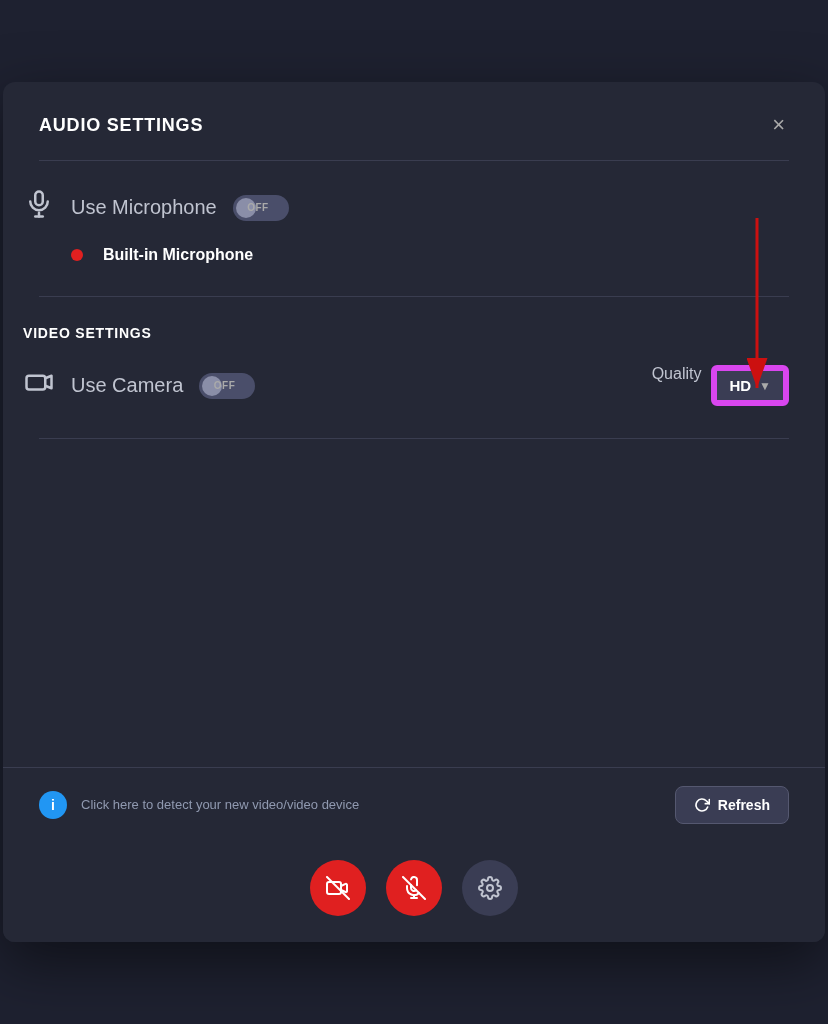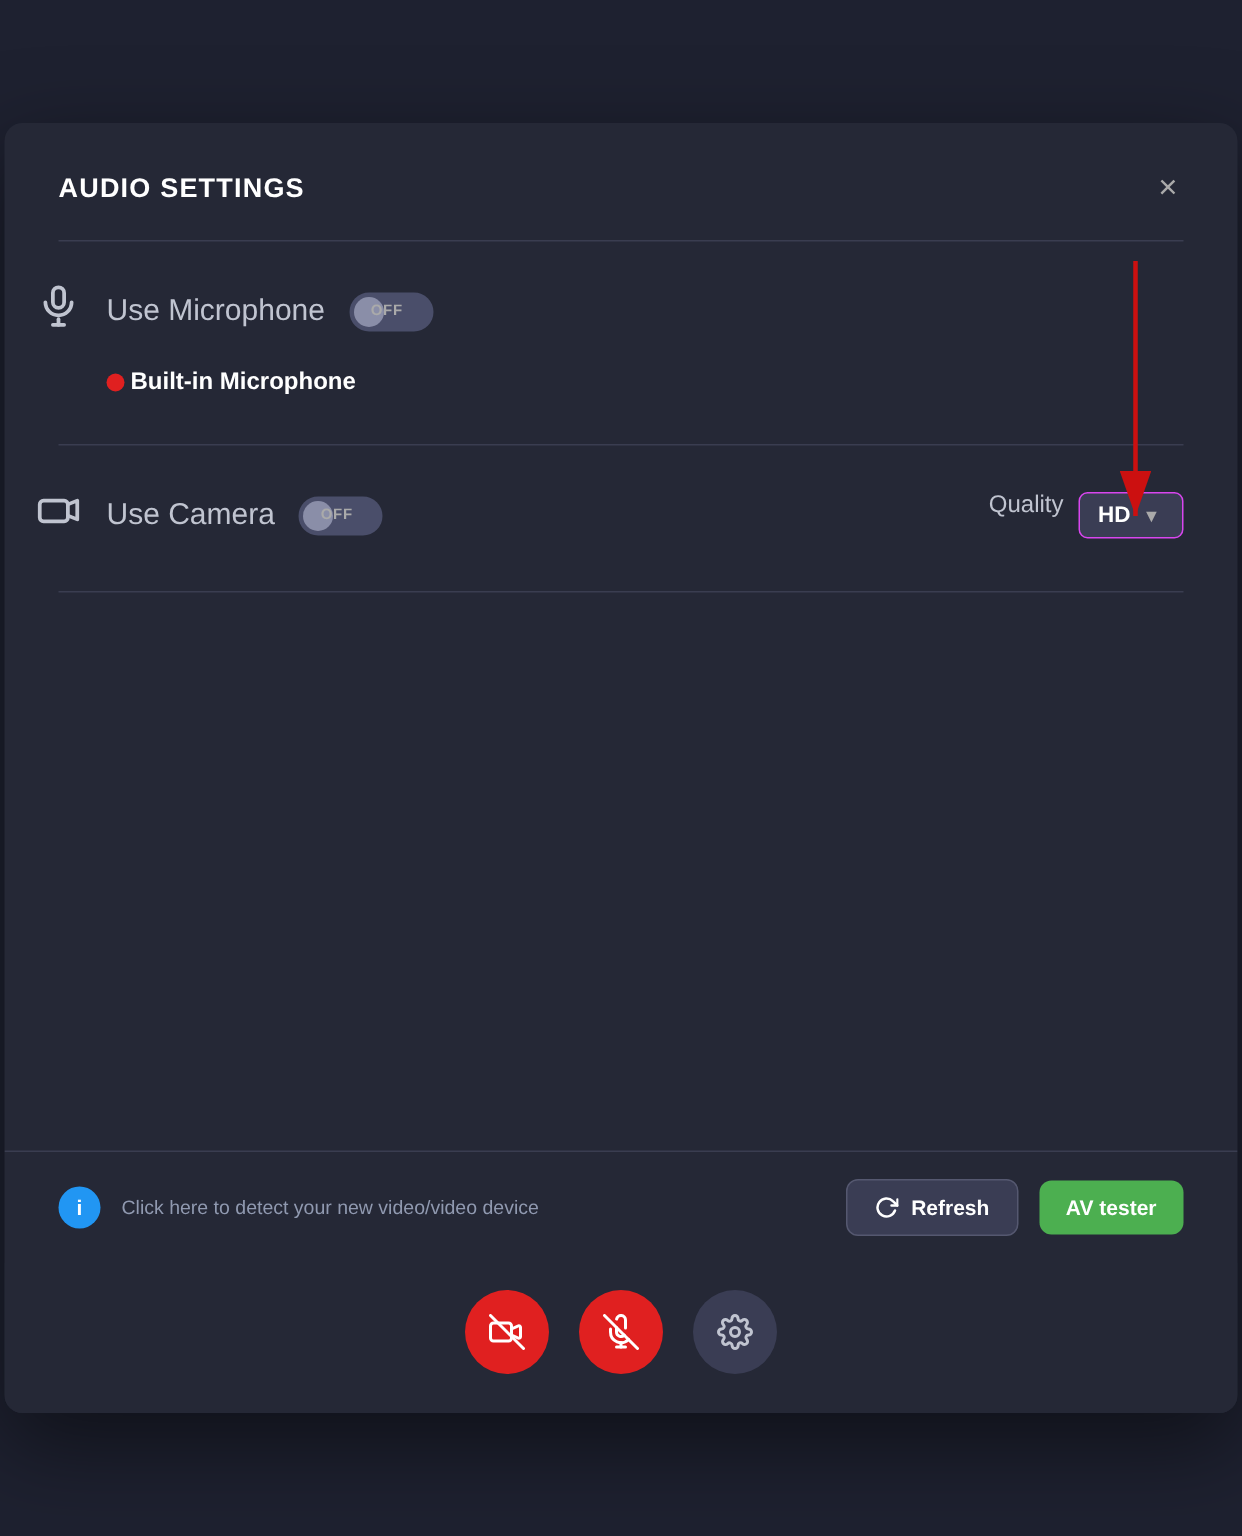--- a/index.html
+++ b/index.html
@@ -123,21 +123,21 @@
       color: #aaa;
       font-size: 10px;
       font-weight: 700;
       letter-spacing: 0.5px;
     }
 
     
     .selected-device {
       display: flex;
       align-items: center;
-      gap: 4px;
+      gap: 20px;
       padding-left: 48px;
       margin-top: 4px;
     }
 
     .red-dot {
       width: 12px;
       height: 12px;
       background: #e02020;
       border-radius: 50%;
       flex-shrink: 0;
@@ -162,21 +162,21 @@
       gap: 10px;
     }
 
     .quality-label {
       color: #c0c4d0;
       font-size: 16px;
     }
 
     .quality-dropdown {
       background: #3a3d54;
-      border: 1px solid #d946ef;
+      border: 6px solid #d946ef;
       border-radius: 6px;
       color: #ffffff;
       font-size: 15px;
       font-weight: 600;
       padding: 6px 12px;
       cursor: pointer;
       display: flex;
       align-items: center;
       gap: 8px;
       min-width: 70px;
@@ -317,20 +317,21 @@
     <div class="selected-device">
       <div class="red-dot"></div>
       <span class="selected-device-name">Built-in Microphone</span>
     </div>
 
   </div>
 
   <div class="divider"></div>
 
   <div class="section">
+    <div class="section-title">VIDEO SETTINGS</div>
 
     <div class="camera-row">
 
       <span class="device-icon">
         <svg class="cam-svg" viewBox="0 0 24 24" fill="none" stroke="currentColor" stroke-width="2" stroke-linecap="round" stroke-linejoin="round">
           <rect x="2" y="7" width="15" height="11" rx="2"></rect>
           <polyline points="17 9 22 7 22 17 17 15"></polyline>
         </svg>
       </span>
       <span class="device-label">Use Camera</span>
@@ -365,23 +366,20 @@
 
   <div class="footer">
     <div class="info-icon">i</div>
     <span class="footer-text">Click here to detect your new video/video device</span>
     <button class="refresh-btn">
       <svg width="16" height="16" viewBox="0 0 24 24" fill="none" stroke="currentColor" stroke-width="2.5" stroke-linecap="round" stroke-linejoin="round">
         <polyline points="23 4 23 10 17 10"></polyline>
         <path d="M20.49 15a9 9 0 1 1-2.12-9.36L23 10"></path>
       </svg>
       <span>Refresh</span>
-    </button>
-    <button class="av-tester-btn">
-      <span>AV tester</span>
     </button>
   </div>
 
   <div class="bottom-toolbar">
     <button class="toolbar-btn red">
       <svg width="24" height="24" viewBox="0 0 24 24" fill="none" stroke="white" stroke-width="2" stroke-linecap="round" stroke-linejoin="round">
         <line x1="1" y1="1" x2="23" y2="23"></line>
         <path d="M15 10l4.553-2.069A1 1 0 0121 8.87v6.26a1 1 0 01-1.447.894L15 14"></path>
         <rect x="1" y="6" width="14" height="12" rx="2"></rect>
       </svg>

